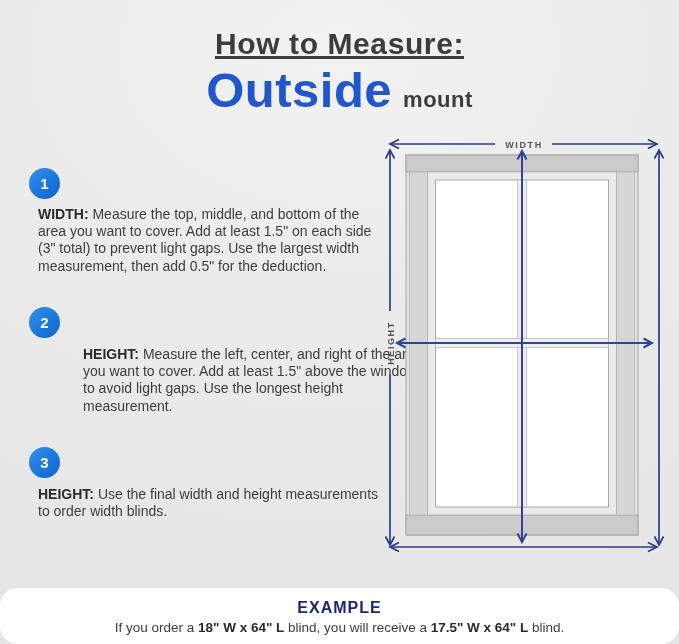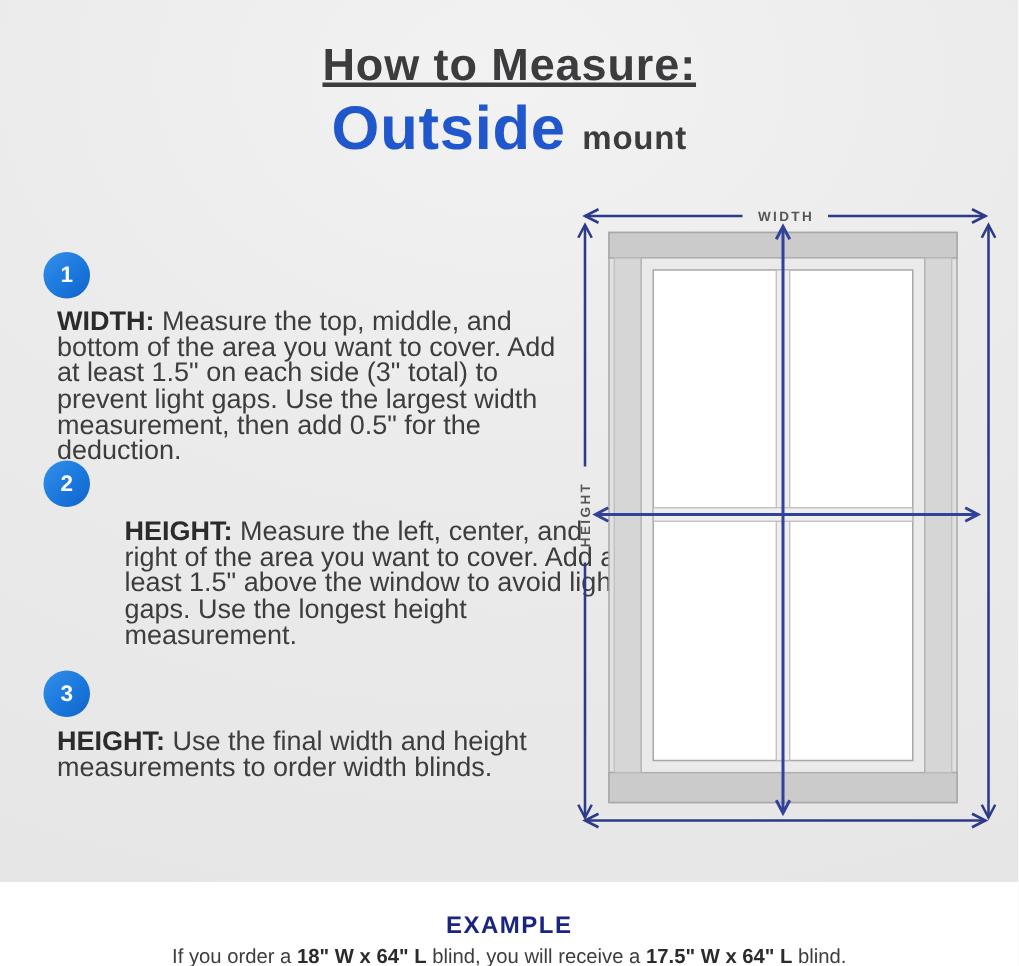--- a/index.html
+++ b/index.html
@@ -6,47 +6,47 @@
   html,body { width:679px; height:644px; }
   body { font-family:"Liberation Sans","DejaVu Sans",sans-serif; }
   .page {
     position:relative; width:679px; height:644px; overflow:hidden;
     background:radial-gradient(ellipse 120% 90% at 50% 8%, #f2f2f2 0%, #ebebeb 45%, #e6e6e6 100%);
   }
   
   .title-block { position:absolute; top:27px; left:0; width:100%; text-align:center; }
   .title-line1 { font-size:30px; font-weight:700; color:#3c3c3e; letter-spacing:0.6px;text-decoration:underline; }
   .title-line2 { display:flex; justify-content:center; align-items:baseline; gap:11px; margin-top:1px; }
-  .title-highlight { font-size:41px; font-weight:700; color:#2157cc; letter-spacing:0.5px; }
+  .title-highlight { font-size:49px; font-weight:700; color:#2157cc; letter-spacing:0.5px; }
   .title-suffix { font-size:22px; font-weight:700; color:#3c3c3e; letter-spacing:0.5px; }
   
   .step-circle {
     position:absolute; left:29px; width:31px; height:31px; border-radius:50%;
     background:linear-gradient(135deg,#3590ea 0%,#1a78dd 55%,#1063cb 100%);
     color:#ffffff; font-size:15px; font-weight:700;
     display:flex; align-items:center; justify-content:center;
   }
   .step-text {
     position:absolute; left:38px; width:341px;
-    font-size:18px; line-height:17.2px; color:#3d3d3d;
+    font-size:14px; line-height:17.2px; color:#3d3d3d;
   }
   .step-text strong { font-weight:700; color:#2b2b2b; }
   #circle-1 { top:168px; } #text-1 { top:206px; }
   #circle-2 { top:307px; } #text-2 { top:346px;margin-left:45px; }
   #circle-3 { top:447px; } #text-3 { top:486px; }
   
   .diagram-svg { position:absolute; top:0; left:0; width:679px; height:644px; }
   .frame { stroke:#a8a8a8; stroke-width:1; }
   .meas  { stroke:#2c3a88; stroke-width:1.7; fill:none; }
   .meas-inner { stroke:#31429b; stroke-width:2; fill:none; }
   .dim-label { font-size:9px; font-weight:700; fill:#555555; letter-spacing:1.6px; }
   
   .footer {
     position:absolute; top:588px; left:0; width:679px; height:56px;
-    background:#ffffff; text-align:center; padding-top:21px;
+    background:#ffffff; text-align:center; padding-top:11px;border-radius:18px;
   }
   .example-heading { font-size:16px; font-weight:700; color:#1a2580; letter-spacing:1px; }
   .example-line { font-size:13.5px; color:#3d3d3d; margin-top:3px; }
   .example-line strong { font-weight:700; color:#2b2b2b; }
 </style>
 </head>
 <body>
 
 <div class="page">
 

